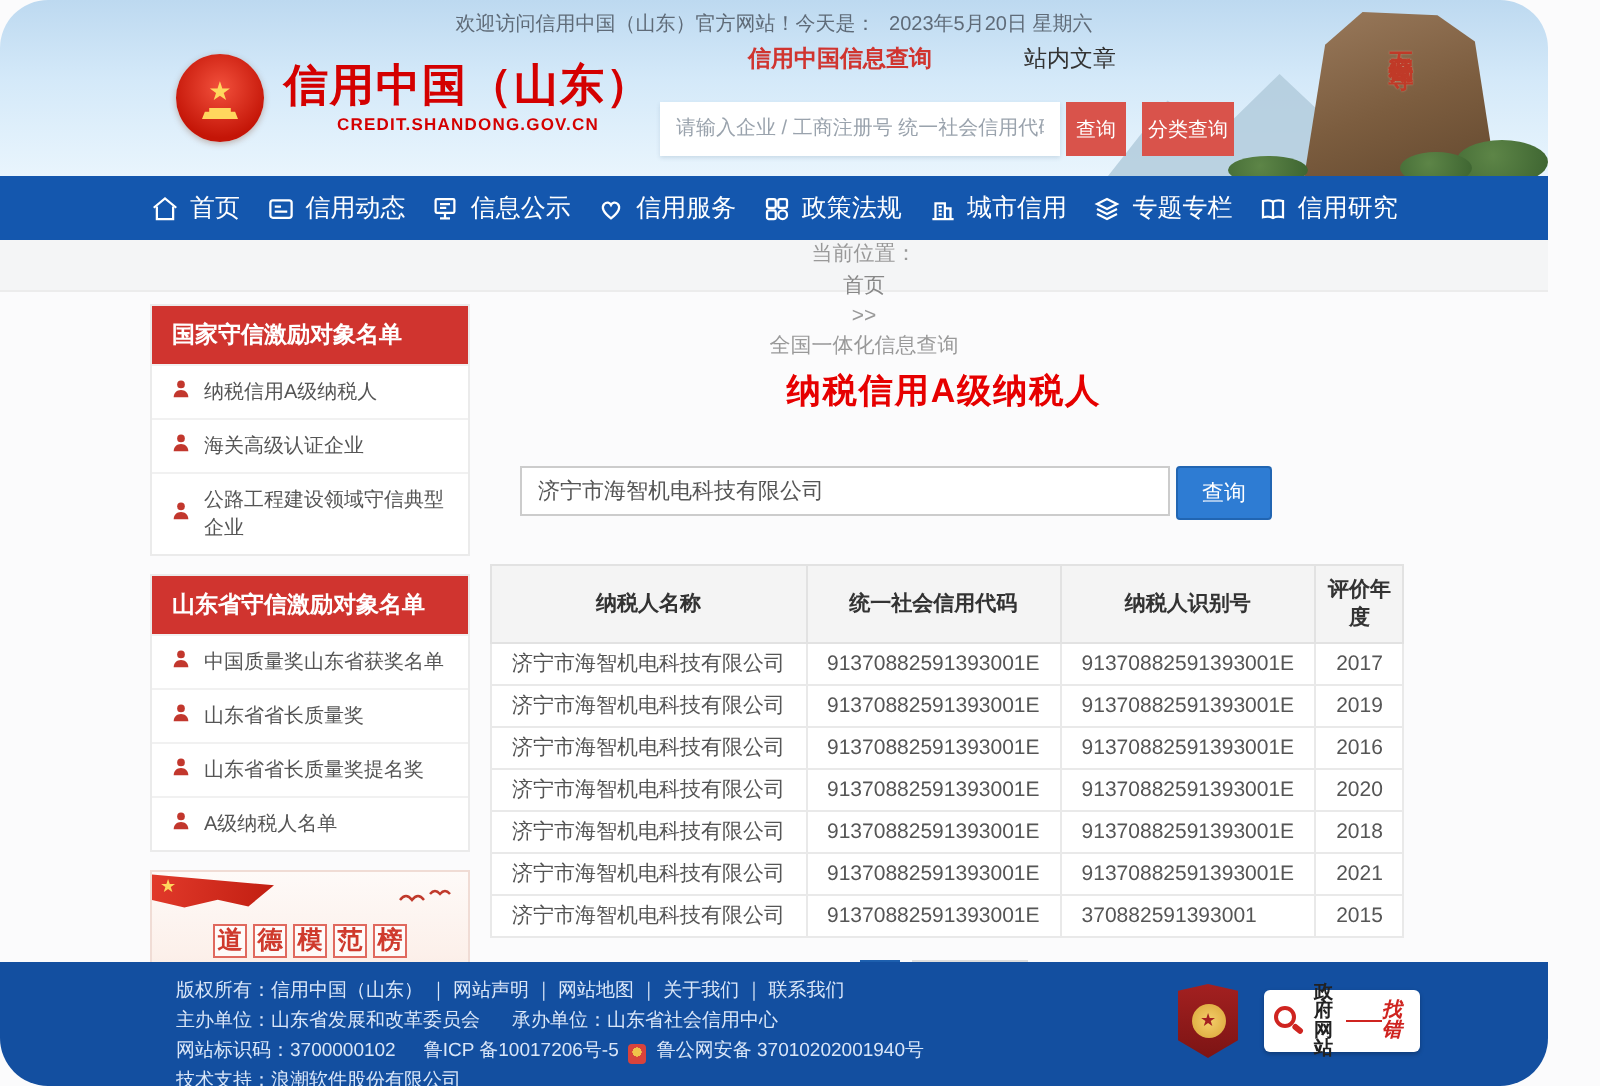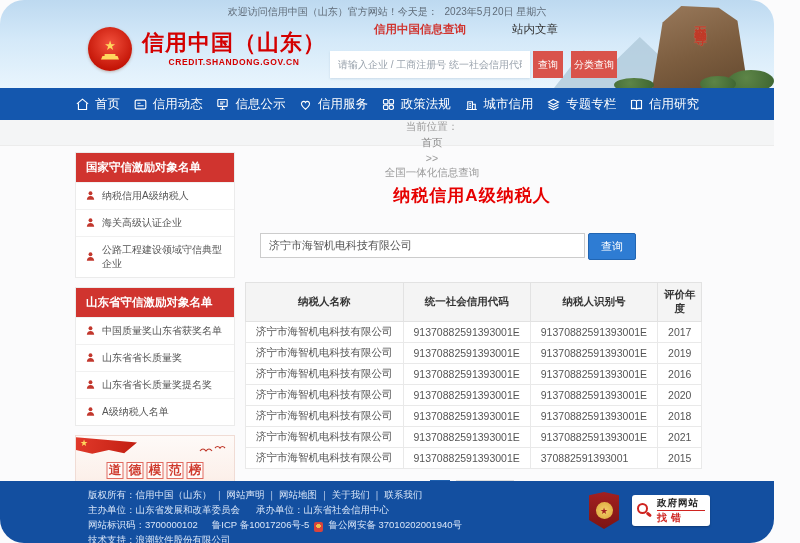--- a/index.html
+++ b/index.html
@@ -87,24 +87,24 @@
   .footer .fline { margin-bottom:2px; display:flex; align-items:flex-end; gap:3px; white-space:nowrap; }
   .footer .flink { cursor:pointer;margin-top:12px; }
   .mini-emblem { display:inline-block; width:9px; height:10px; background:radial-gradient(circle at 50% 40%,#f0c24a 0 30%,#d8433c 31%); border-radius:2px; margin:0 2px; }
   .footer-badges { position:absolute; right:64px; top:11px; display:flex; gap:13px; align-items:center; }
   .shield { width:30px; height:37px; background:linear-gradient(#a32020,#7c1414); clip-path:polygon(50% 100%,100% 76%,100% 9%,50% 0,0 9%,0 76%); display:flex; align-items:center; justify-content:center; cursor:pointer; }
   .shield-core { width:17px; height:17px; border-radius:50%; background:radial-gradient(circle,#f4cf6b,#d9a437); display:flex; align-items:center; justify-content:center; color:#a32020; font-size:9px; }
   .find-badge { width:78px; height:31px; background:#fff; border-radius:3px; display:flex; align-items:center; padding:0 5px; gap:5px; cursor:pointer; box-shadow:0 1px 2px rgba(0,0,0,.25); }
   .mag { position:relative; width:15px; height:15px; flex:none; }
   .mag .lens { position:absolute; left:0; top:0; width:11px; height:11px; border:2.5px solid #cf2420; border-radius:50%; }
   .mag .handle { position:absolute; left:9px; top:10px; width:6px; height:2.5px; background:#cf2420; transform:rotate(40deg); border-radius:2px; }
-  .find-col { display:flex; flex-direction:column; align-items:flex-start; line-height:1; flex:1; }
+  .find-col { display:flex; flex-direction:row; align-items:center; line-height:1; flex:1; }
   .find-top { font-size:9.5px; font-weight:bold; color:#222; letter-spacing:1px; }
   .find-sep { width:100%; height:1px; background:#cf2420; margin:2px 0; }
-  .find-bot { font-size:10px; font-weight:bold; color:#cf2420; letter-spacing:4px; }
+  .find-bot { font-size:10px; font-weight:bold; color:#cf2420; letter-spacing:4px;font-style:italic; }
 </style>
 </head>
 <body>
 
 <div class="page">
 
   <div class="header">
     <div class="scene">
       <div class="far-mtn"></div>
       <div class="rock">

